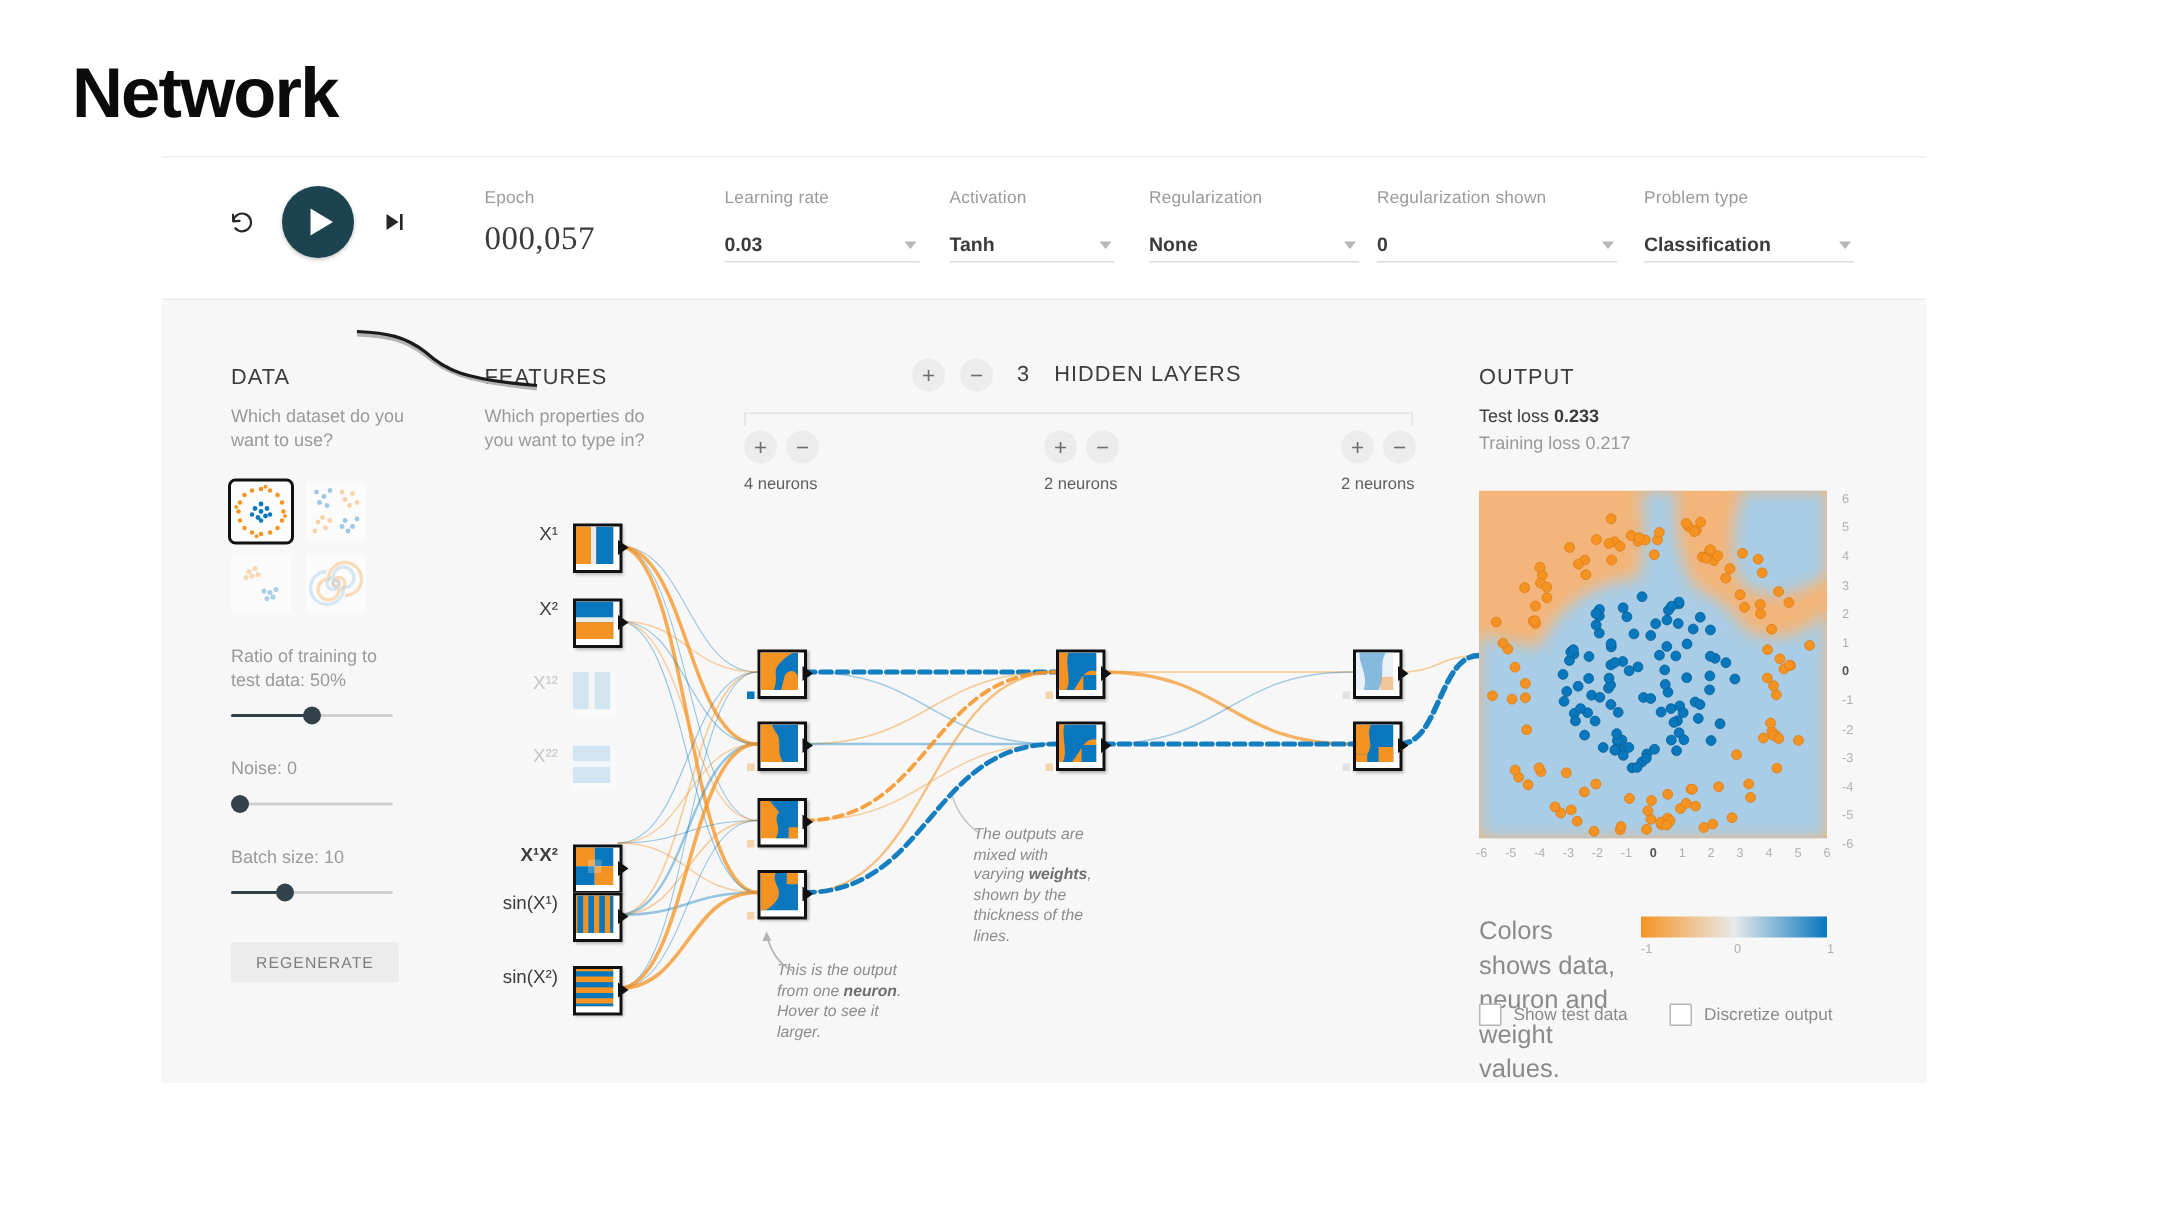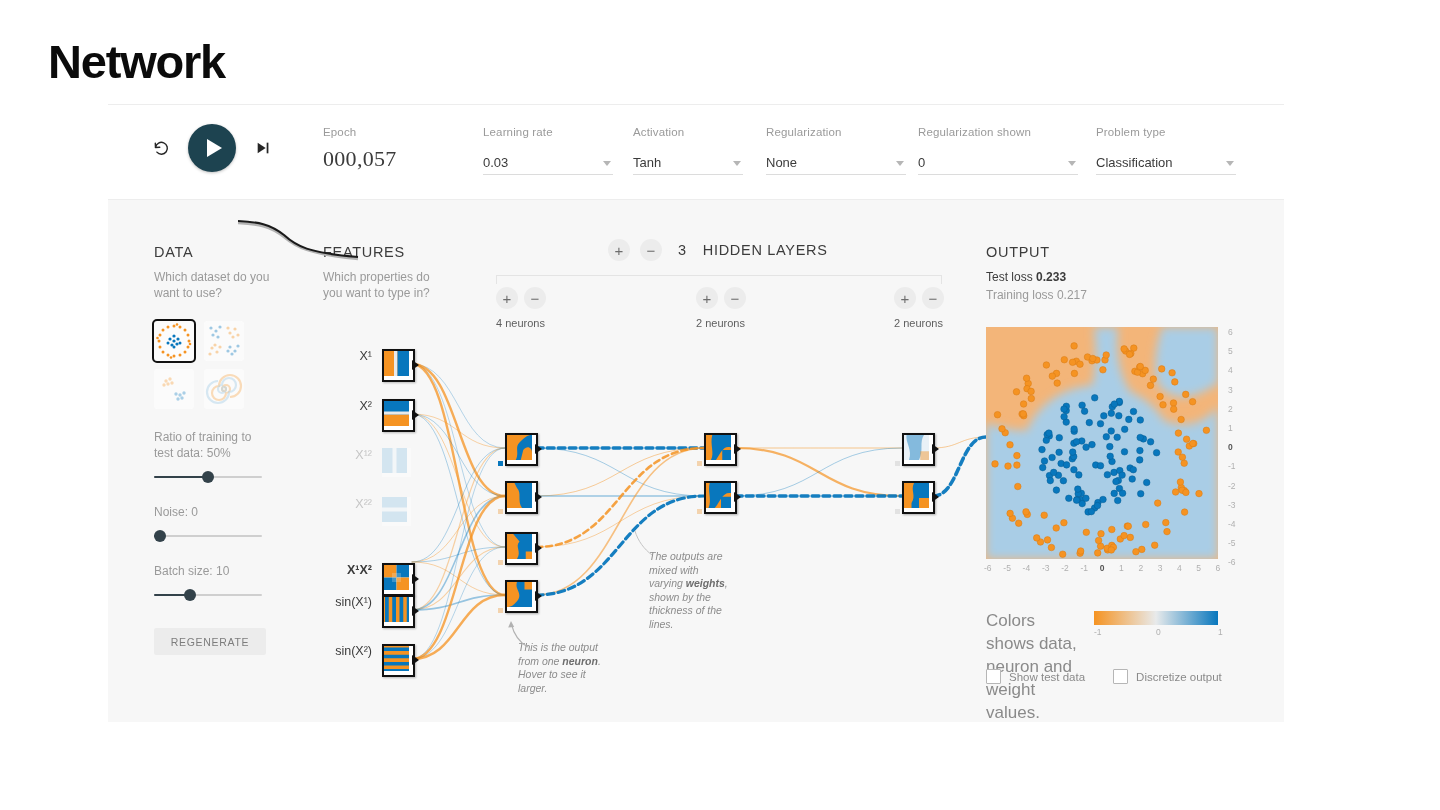--- a/index.html
+++ b/index.html
@@ -47,21 +47,21 @@
 
   
   .epoch{position:absolute;left:215px;top:22px;}
   .field-label{font-size:11.5px;color:#9a9a9a;letter-spacing:.15px;}
   .epoch-val{font-size:22px;color:#3b3b3b;margin-top:8px;letter-spacing:.3px;font-family:Liberation Serif, serif;}
 
   
   .field{position:absolute;top:22px;}
   .select{
     position:relative;margin-top:10px;border-bottom:1px solid #dcdcdc;
-    height:26px;display:flex;align-items:flex-end;cursor:pointer;
+    height:26px;display:flex;align-items:flex-end;cursor:pointer;font-weight:bold;
   }
   .select .val{font-size:13px;color:#3b3b3b;padding-bottom:4px;}
   .caret{
     position:absolute;right:2px;bottom:8px;width:0;height:0;
     border-left:4.5px solid transparent;border-right:4.5px solid transparent;
     border-top:5px solid #b6b6b6;
   }
   .f-lr{left:375px;width:130px;}
   .f-act{left:525px;width:110px;}
   .f-reg{left:658px;width:140px;}

